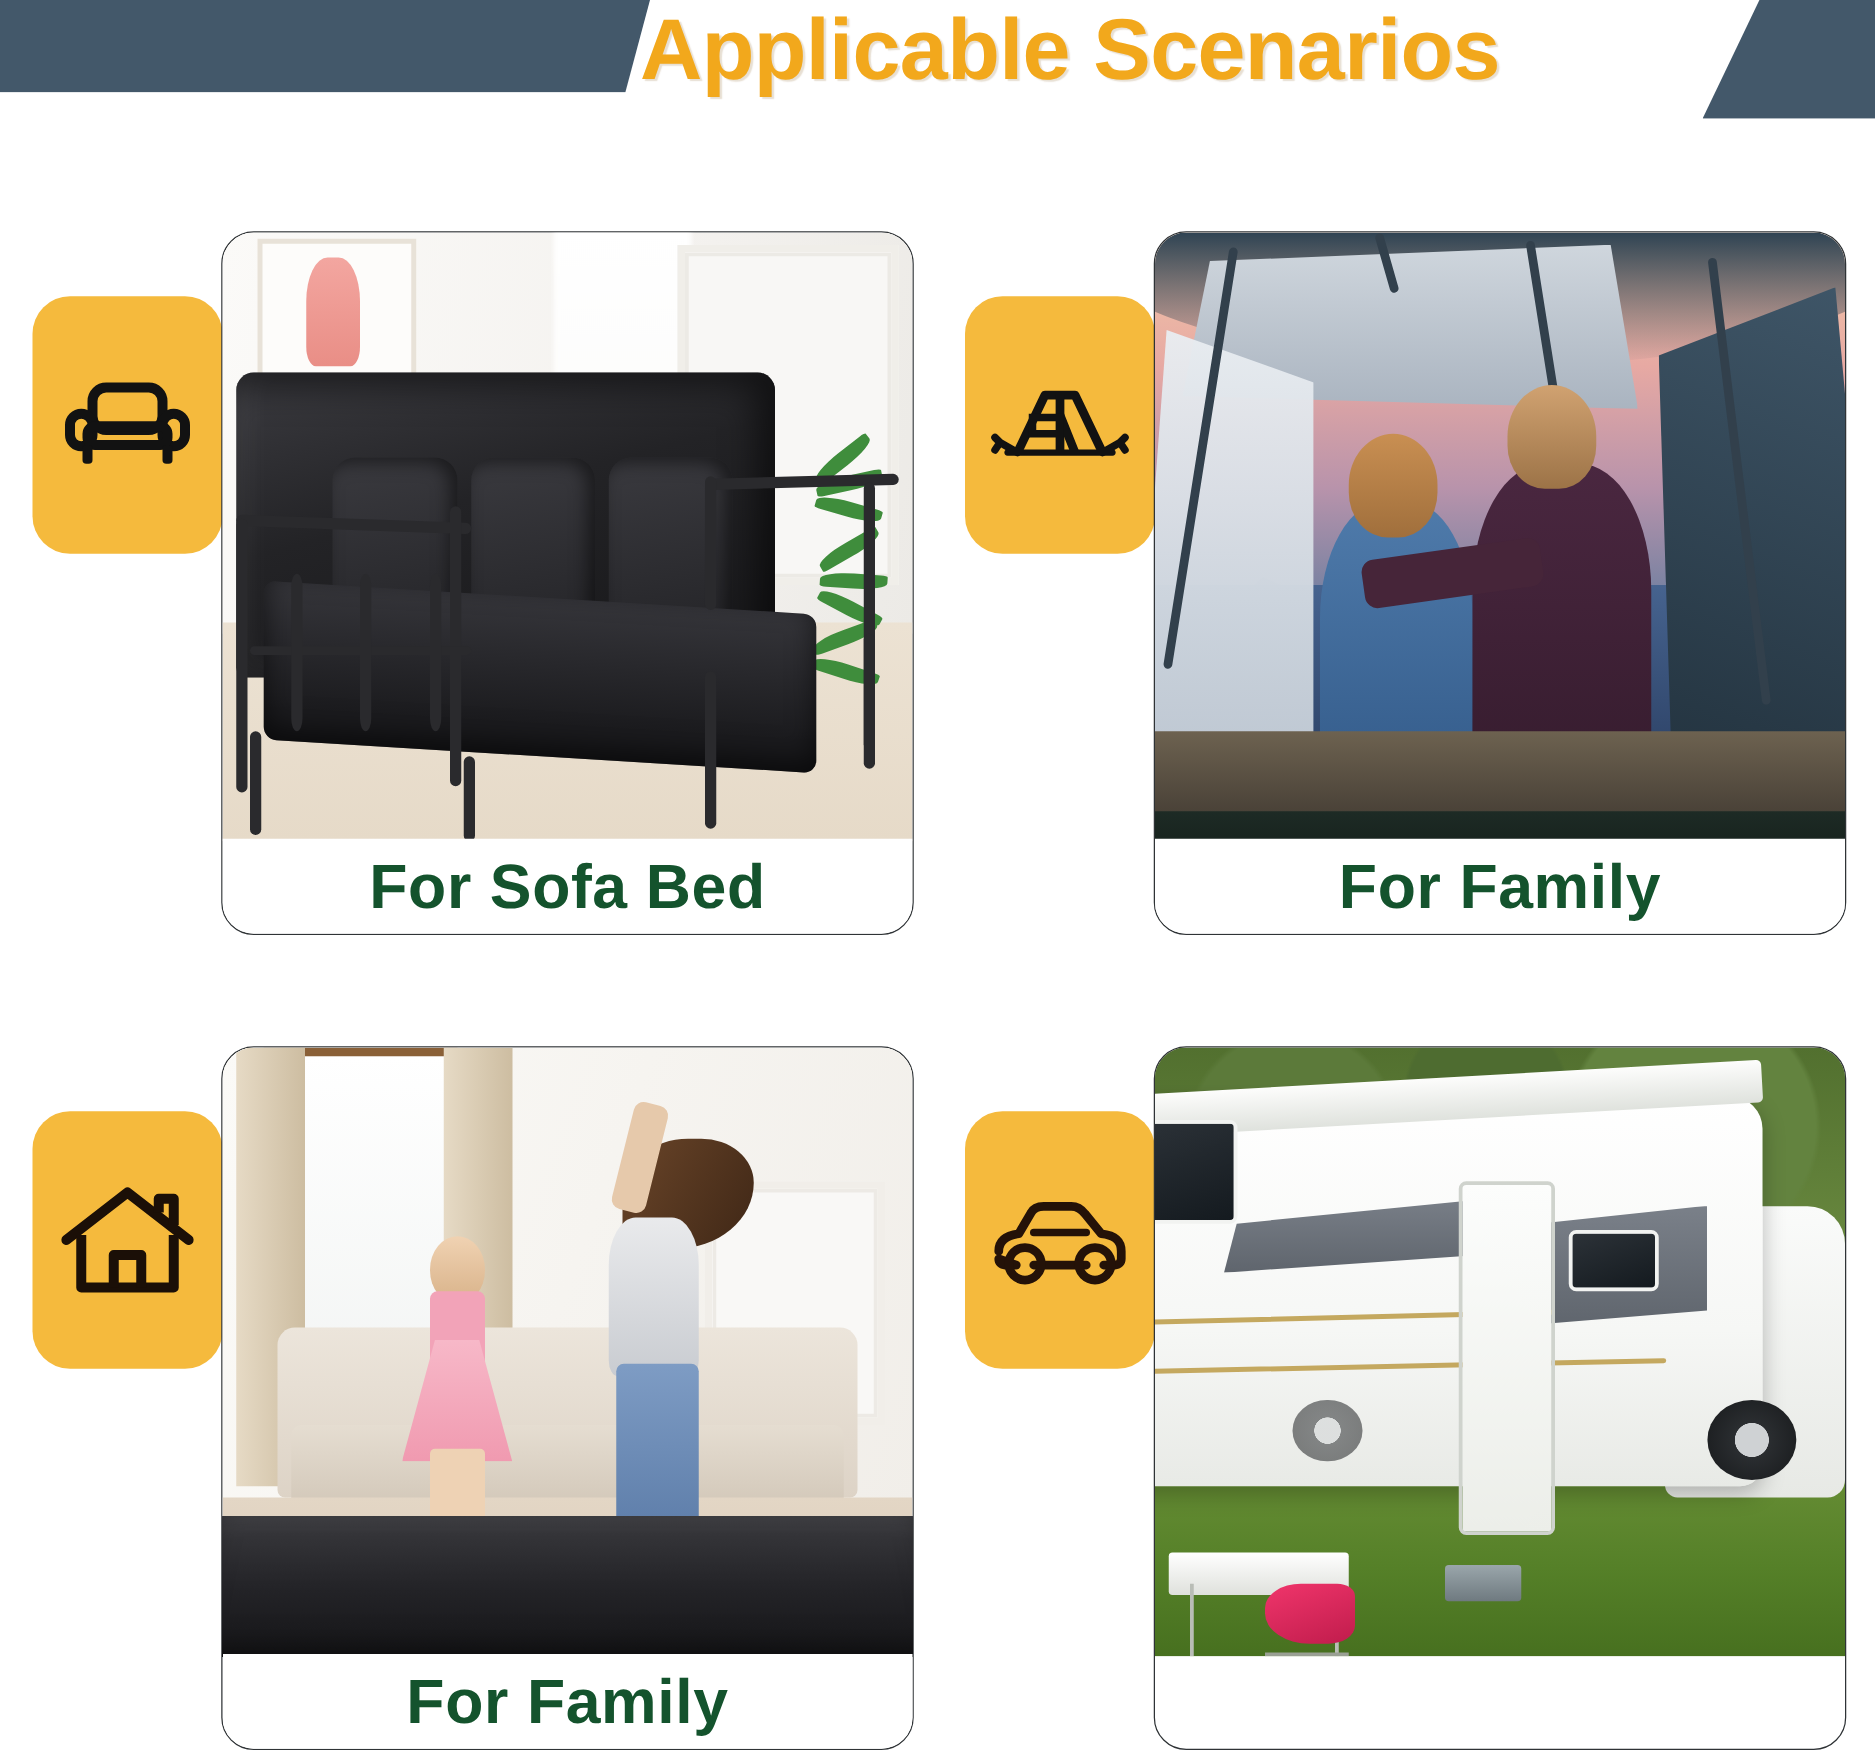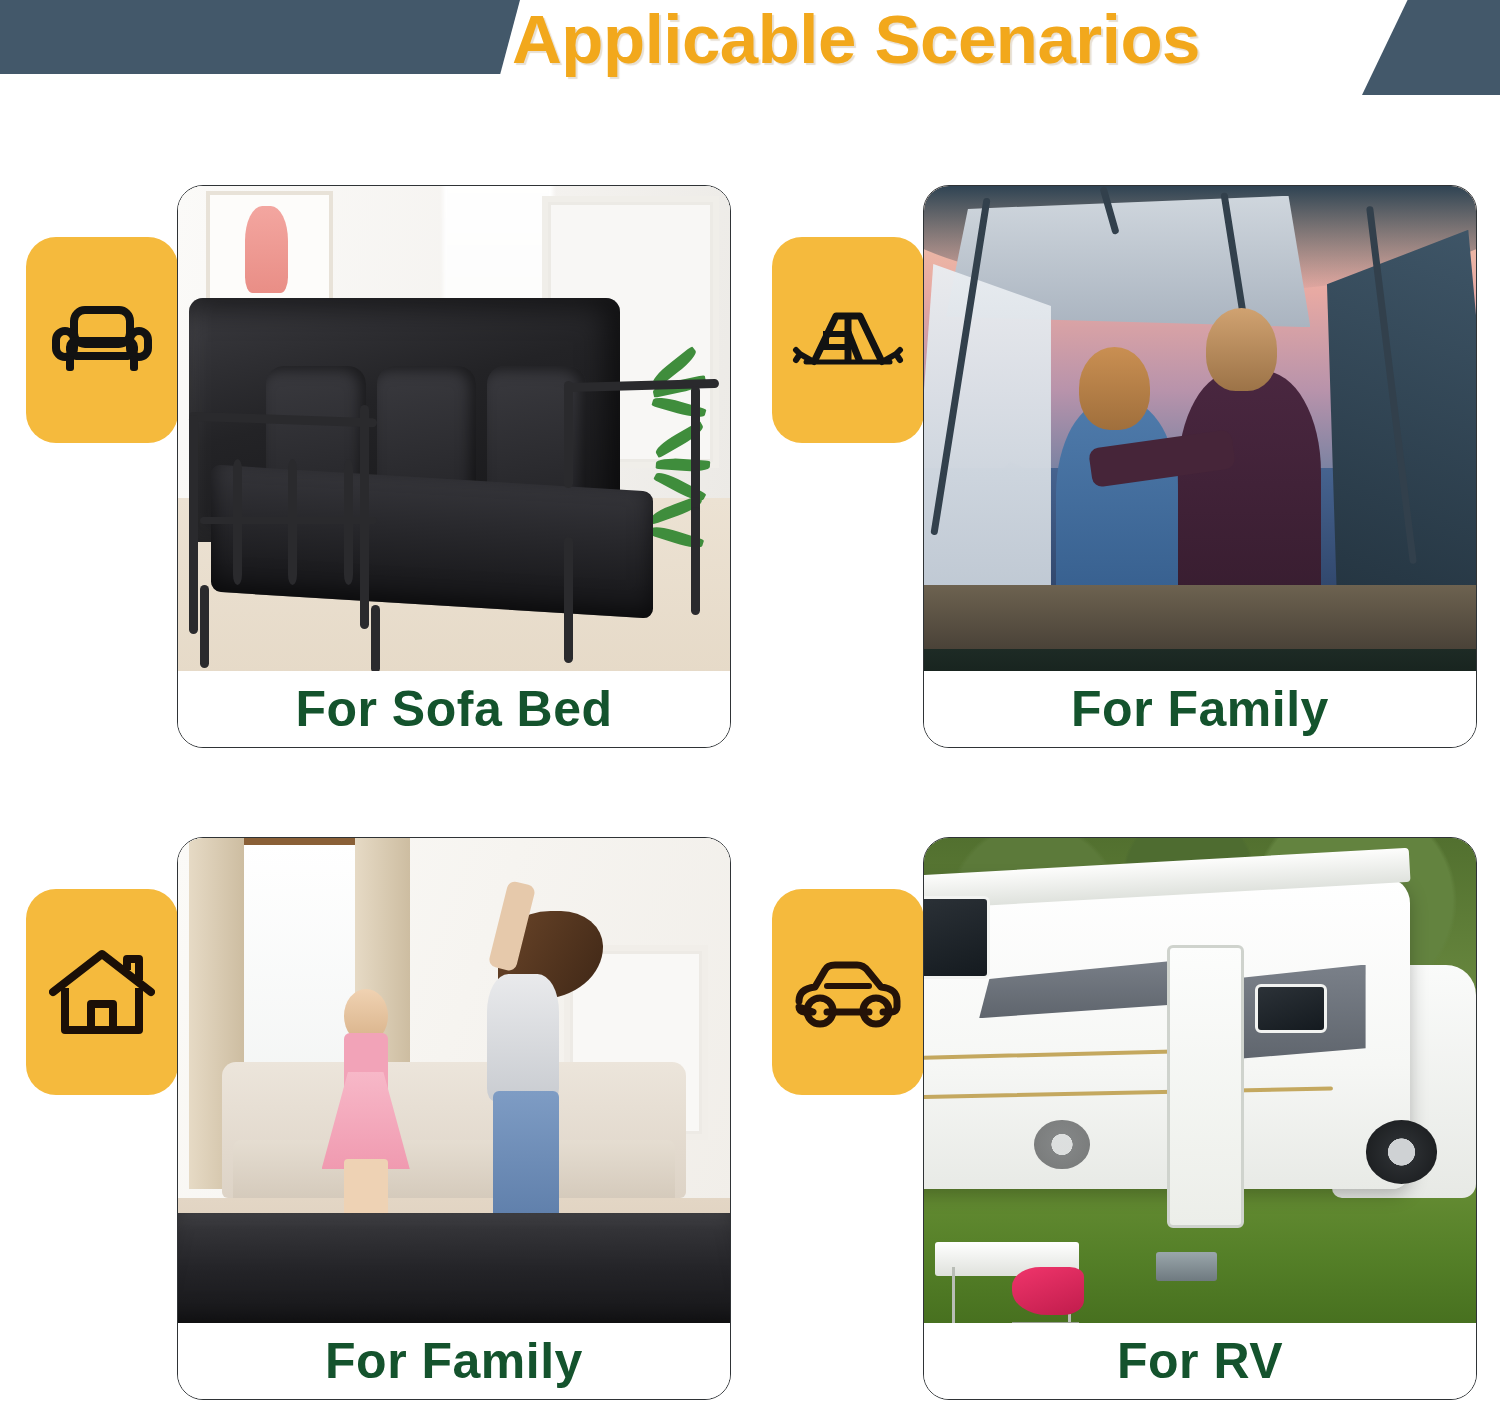--- a/index.html
+++ b/index.html
@@ -591,18 +591,17 @@
             <div class="rv-wheel" style="left:80%;top:58%;width:13%;height:13%"></div>
             <div class="rv-wheel" style="left:20%;top:58%;width:10%;height:10%;opacity:.55"></div>
             <div class="step"></div>
             <div class="table"></div>
             <div class="table-leg" style="left:5%;bottom:0;height:12%"></div>
             <div class="table-leg" style="left:26%;bottom:0;height:11%"></div>
             <div class="towel"></div>
             <div class="stool"></div>
           </div>
         </div>
-        <div class="card-label">For RV</div>
       </div>
     </div>
 
   </div>
 </div>
 
 </body></html>

